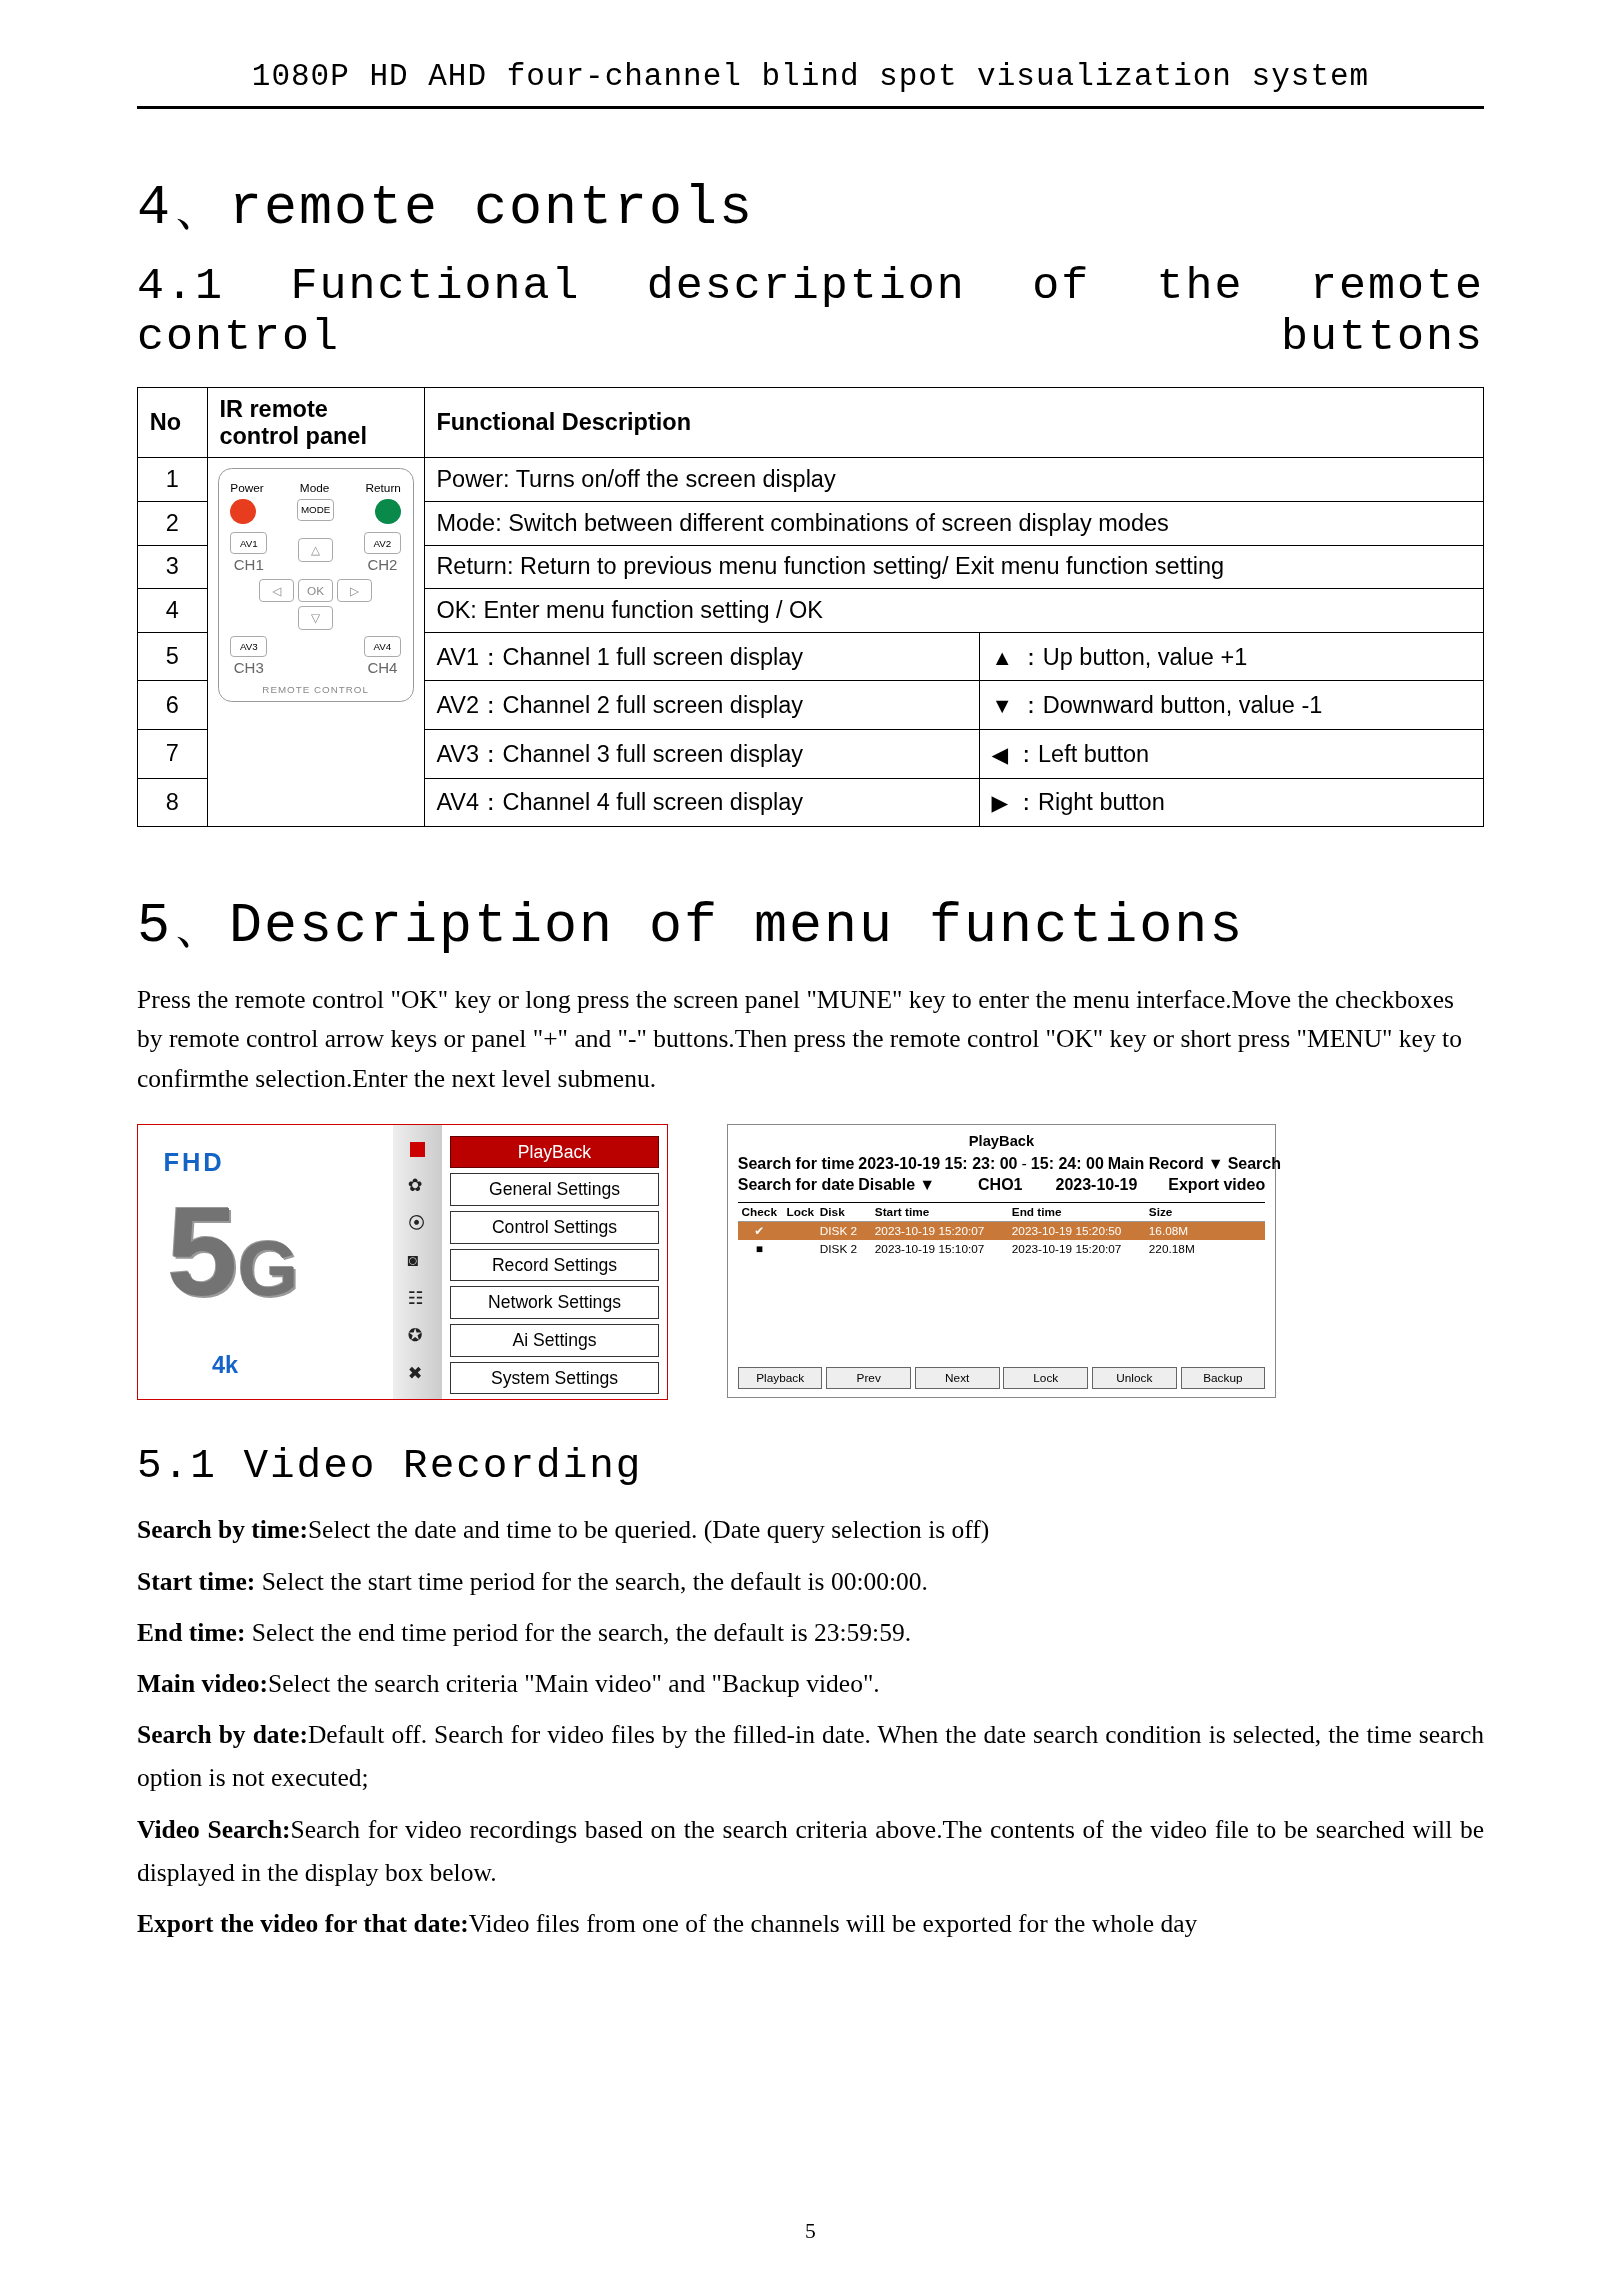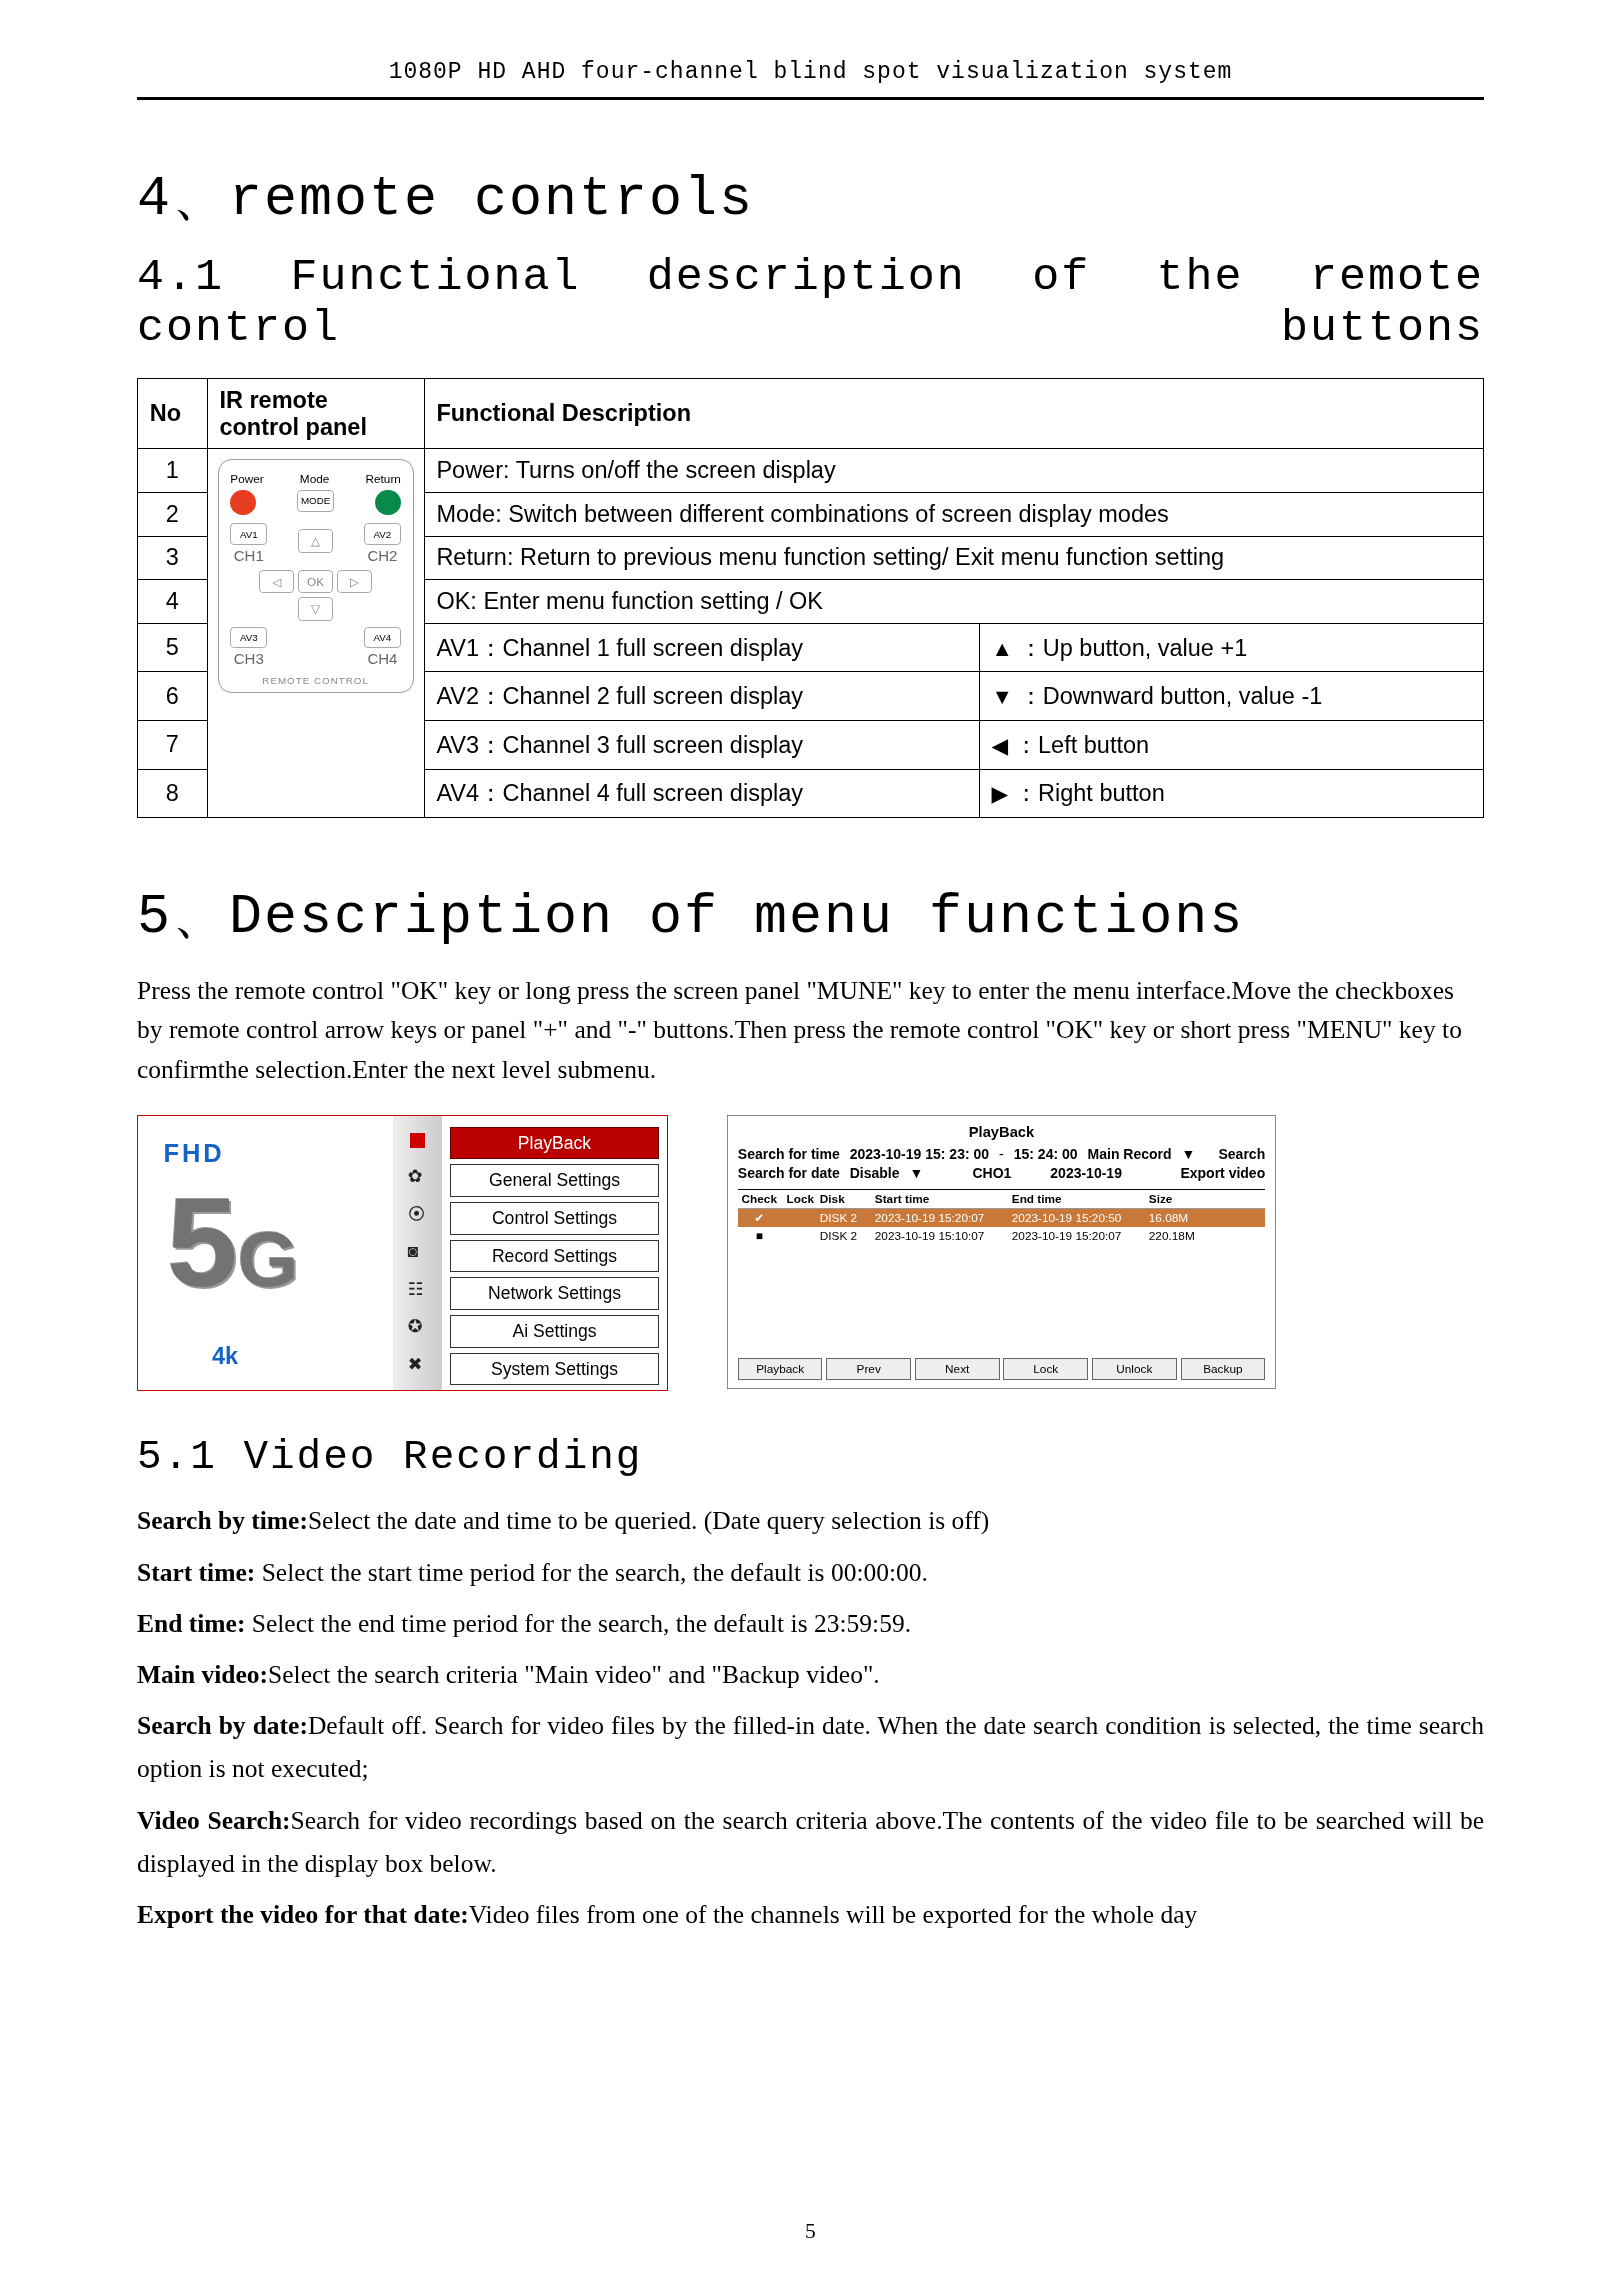--- a/index.html
+++ b/index.html
@@ -1,17 +1,17 @@
 <!DOCTYPE html>
 <html><head>
 <meta charset="utf-8">
 <style>
 body{margin:0;background:#fff;font-family:"Times New Roman",serif;color:#000}
 .page{width:1621px;height:2293px;padding:59px 137px 0;box-sizing:border-box;position:relative}
-.header{font-family:"Courier New",monospace;font-size:23px;text-align:center;padding-bottom:11.8px;border-bottom:3.9px solid #000;letter-spacing:1px}
+.header{font-family:"Courier New",monospace;font-size:31px;text-align:center;padding-bottom:11.8px;border-bottom:3.9px solid #000;letter-spacing:1px}
 .h1{font-family:"Courier New",monospace;font-size:55px;margin:59px 0 19.6px;letter-spacing:2px}
 .h2{font-family:"Courier New",monospace;font-size:45px;margin:15.7px 0 23.5px;letter-spacing:2px}
 .h21{text-align:justify;text-align-last:justify}
 .h3{font-family:"Courier New",monospace;font-size:41px;margin:43px 0 19.6px;letter-spacing:2px}
 table.remote{border-collapse:collapse;width:100%;font-family:Arial,sans-serif;font-size:23.5px}
 table.remote th,table.remote td{border:1px solid #000;padding:7.8px 11.8px;text-align:left;vertical-align:middle}
 table.remote th{font-weight:bold}
 table.remote td.num{text-align:center;width:45px}
 table.remote td.panel{width:216px;padding:0;text-align:center;vertical-align:top}
 .tri{font-family:Arial,sans-serif;font-size:21.6px}
@@ -25,21 +25,21 @@
 .shot1 .left .fhd{position:absolute;top:23.5px;left:25.5px;color:#1464c8;font-family:Arial,sans-serif;font-weight:bold;font-size:25.5px;letter-spacing:2.9px}
 .shot1 .left .fourk{position:absolute;bottom:19.6px;left:74px;color:#1464c8;font-family:Arial,sans-serif;font-weight:bold;font-size:23.5px}
 .shot1 .left .fiveg{position:absolute;top:53px;left:29px;font-size:127px;font-weight:bold;color:#737373;font-family:Arial;text-shadow:2px 2px 0 #999,-1px -1px 0 #999}
 .shot1 .middle{width:49px;background:linear-gradient(to right,#eee,#ccc);display:flex;flex-direction:column;justify-content:space-around;align-items:center;padding:7.8px 0}
 .shot1 .middle .mi{width:19.6px;height:19.6px;font-size:17.6px;color:#222}
 .shot1 .right{flex:1;padding:5.9px 7.8px}
 .shot1 .right .row{border:1px solid #333;margin:4.9px 0;text-align:center;font-family:Arial;font-size:17.6px;padding:4.9px 0;background:#fff}
 .shot1 .right .row.active{background:#b00;color:#fff;border-color:#600}
 .shot2{width:549px;height:274px;font-family:Arial,sans-serif;font-size:12.7px;padding:7.8px 9.8px;box-sizing:border-box;display:flex;flex-direction:column}
 .shot2 .title{text-align:center;font-weight:bold;font-size:14.7px;margin-bottom:5.9px}
-.shot2 .srow{display:flex;gap:10px;font-size:14px;margin-bottom:3.9px;white-space:nowrap}
+.shot2 .srow{display:flex;gap:4px;font-size:16px;margin-bottom:3.9px;white-space:nowrap}
 .shot2 .srow span{}
 .shot2 .tbl{flex:1;border-top:1px solid #000;margin-top:3.9px}
 .shot2 .th,.shot2 .tr{display:flex;font-size:11.8px;padding:2px 0}
 .shot2 .th{font-weight:bold;border-bottom:1px solid #999}
 .shot2 .tr.sel{background:#c87838;color:#fff}
 .shot2 .c1{width:43px;text-align:center}
 .shot2 .c2{width:39px;text-align:center}
 .shot2 .c3{width:55px}
 .shot2 .c4{width:137px}
 .shot2 .c5{width:137px}

